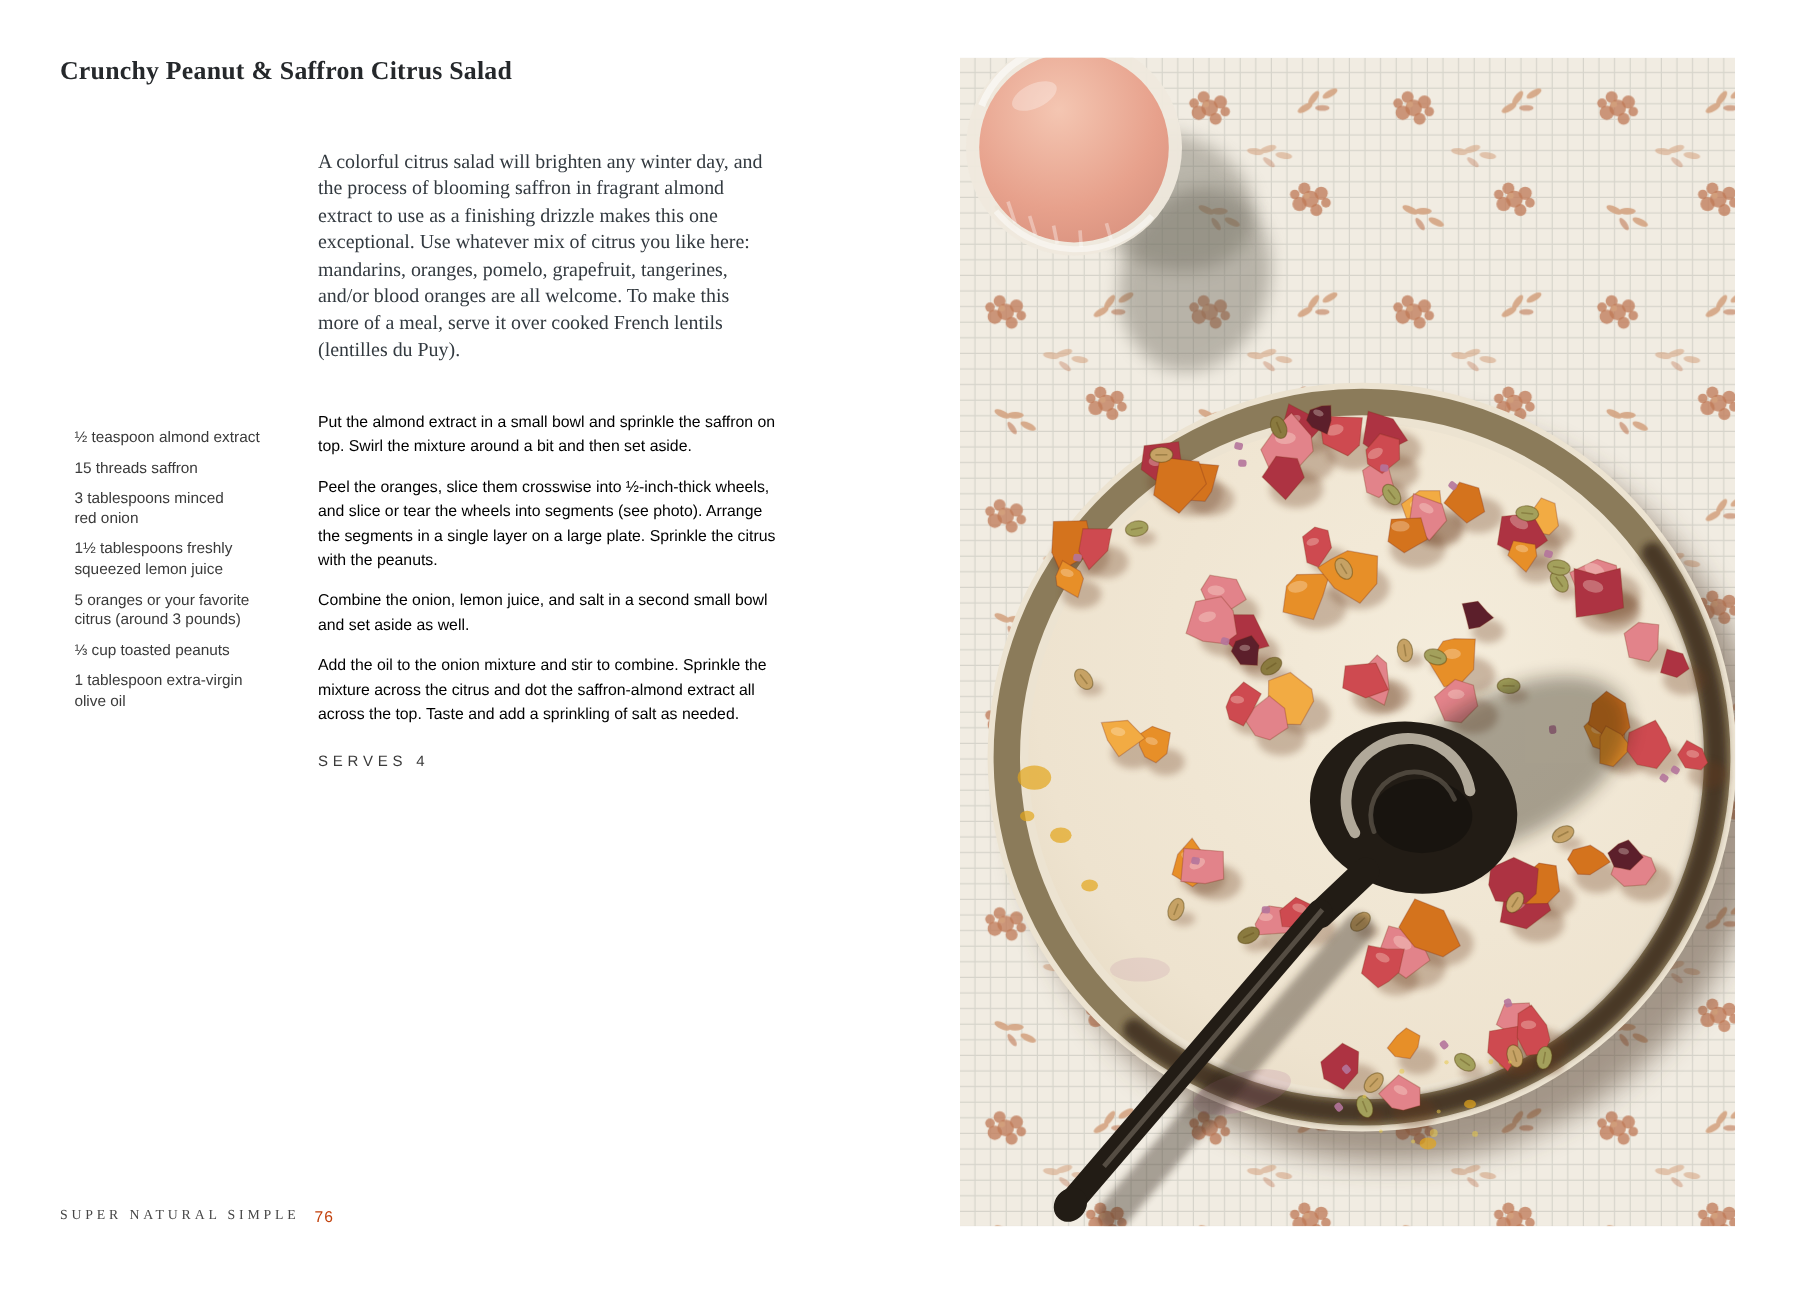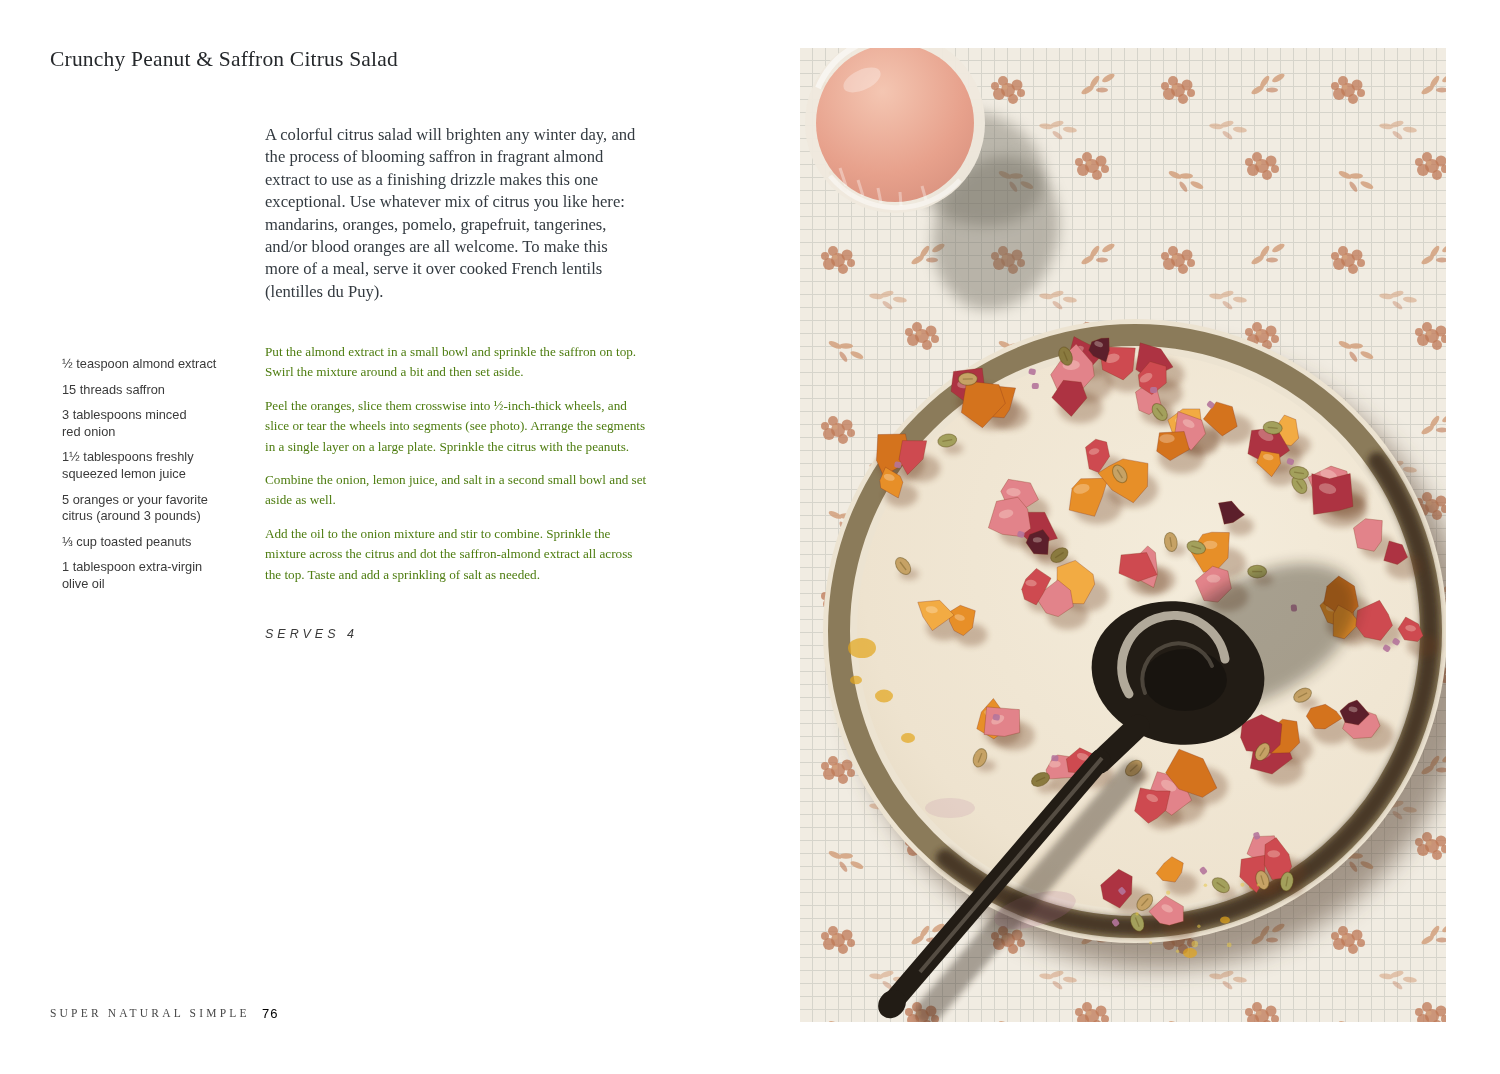--- a/index.html
+++ b/index.html
@@ -1,35 +1,35 @@
 <!DOCTYPE html>
 <html><head>
 <meta charset="utf-8">
 <style>
   html,body{margin:0;padding:0;background:#ffffff;}
   .book{position:relative;width:1500px;height:1074px;background:#ffffff;overflow:hidden;
         font-family:"Liberation Sans",sans-serif;}
   
   .recipe-title{position:absolute;left:50px;top:47px;margin:0;
       font-family:"Liberation Serif","DejaVu Serif",serif;
-      font-size:21.5px;font-weight:400;letter-spacing:.2px;color:#25282b;}
+      font-size:21.5px;font-weight:700;letter-spacing:.2px;color:#25282b;}
   .recipe-intro{position:absolute;left:265px;top:124px;width:372px;margin:0;
       font-family:"Liberation Serif","DejaVu Serif",serif;
       font-size:16.6px;line-height:22.4px;color:#333a40;}
   .ingredients{position:absolute;left:50px;top:344px;width:196px;margin:12px;padding:0;
       list-style:none;font-size:12.8px;line-height:16.6px;color:#3a3a3a;}
   .ingredients li{margin:0 0 9px 0;white-space:pre-line;}
   .steps{position:absolute;left:265px;top:342px;width:382px;}
-  .steps p{margin:0 0 13px 0;font-size:13.2px;line-height:20.4px;color:#4d7c0f;font-family:Liberation Serif, serif;}
+  .steps p{margin:0 0 13px 0;font-size:13.2px;line-height:20.4px;color:#000000;}
   .serves{position:absolute;left:265px;top:627px;font-size:12.5px;font-weight:500;
-      letter-spacing:4px;color:#3a3a3a;font-style:italic;}
+      letter-spacing:4px;color:#3a3a3a;}
   .footer-book{position:absolute;left:50px;top:1007px;font-size:11.5px;
       letter-spacing:3.2px;color:#474747;font-family:Liberation Serif, serif;}
   .footer-page{position:absolute;left:262px;top:1006px;font-size:13px;
-      letter-spacing:1px;color:#000000;}
+      letter-spacing:1px;color:#c2410c;}
   
   .photo{position:absolute;left:800px;top:48px;width:646px;height:974px;overflow:hidden;}
   .photo svg{display:block;}
 </style>
 </head>
 <body>
 
 <div class="book">
 
   <h1 class="recipe-title">Crunchy Peanut &amp; Saffron Citrus Salad</h1>

